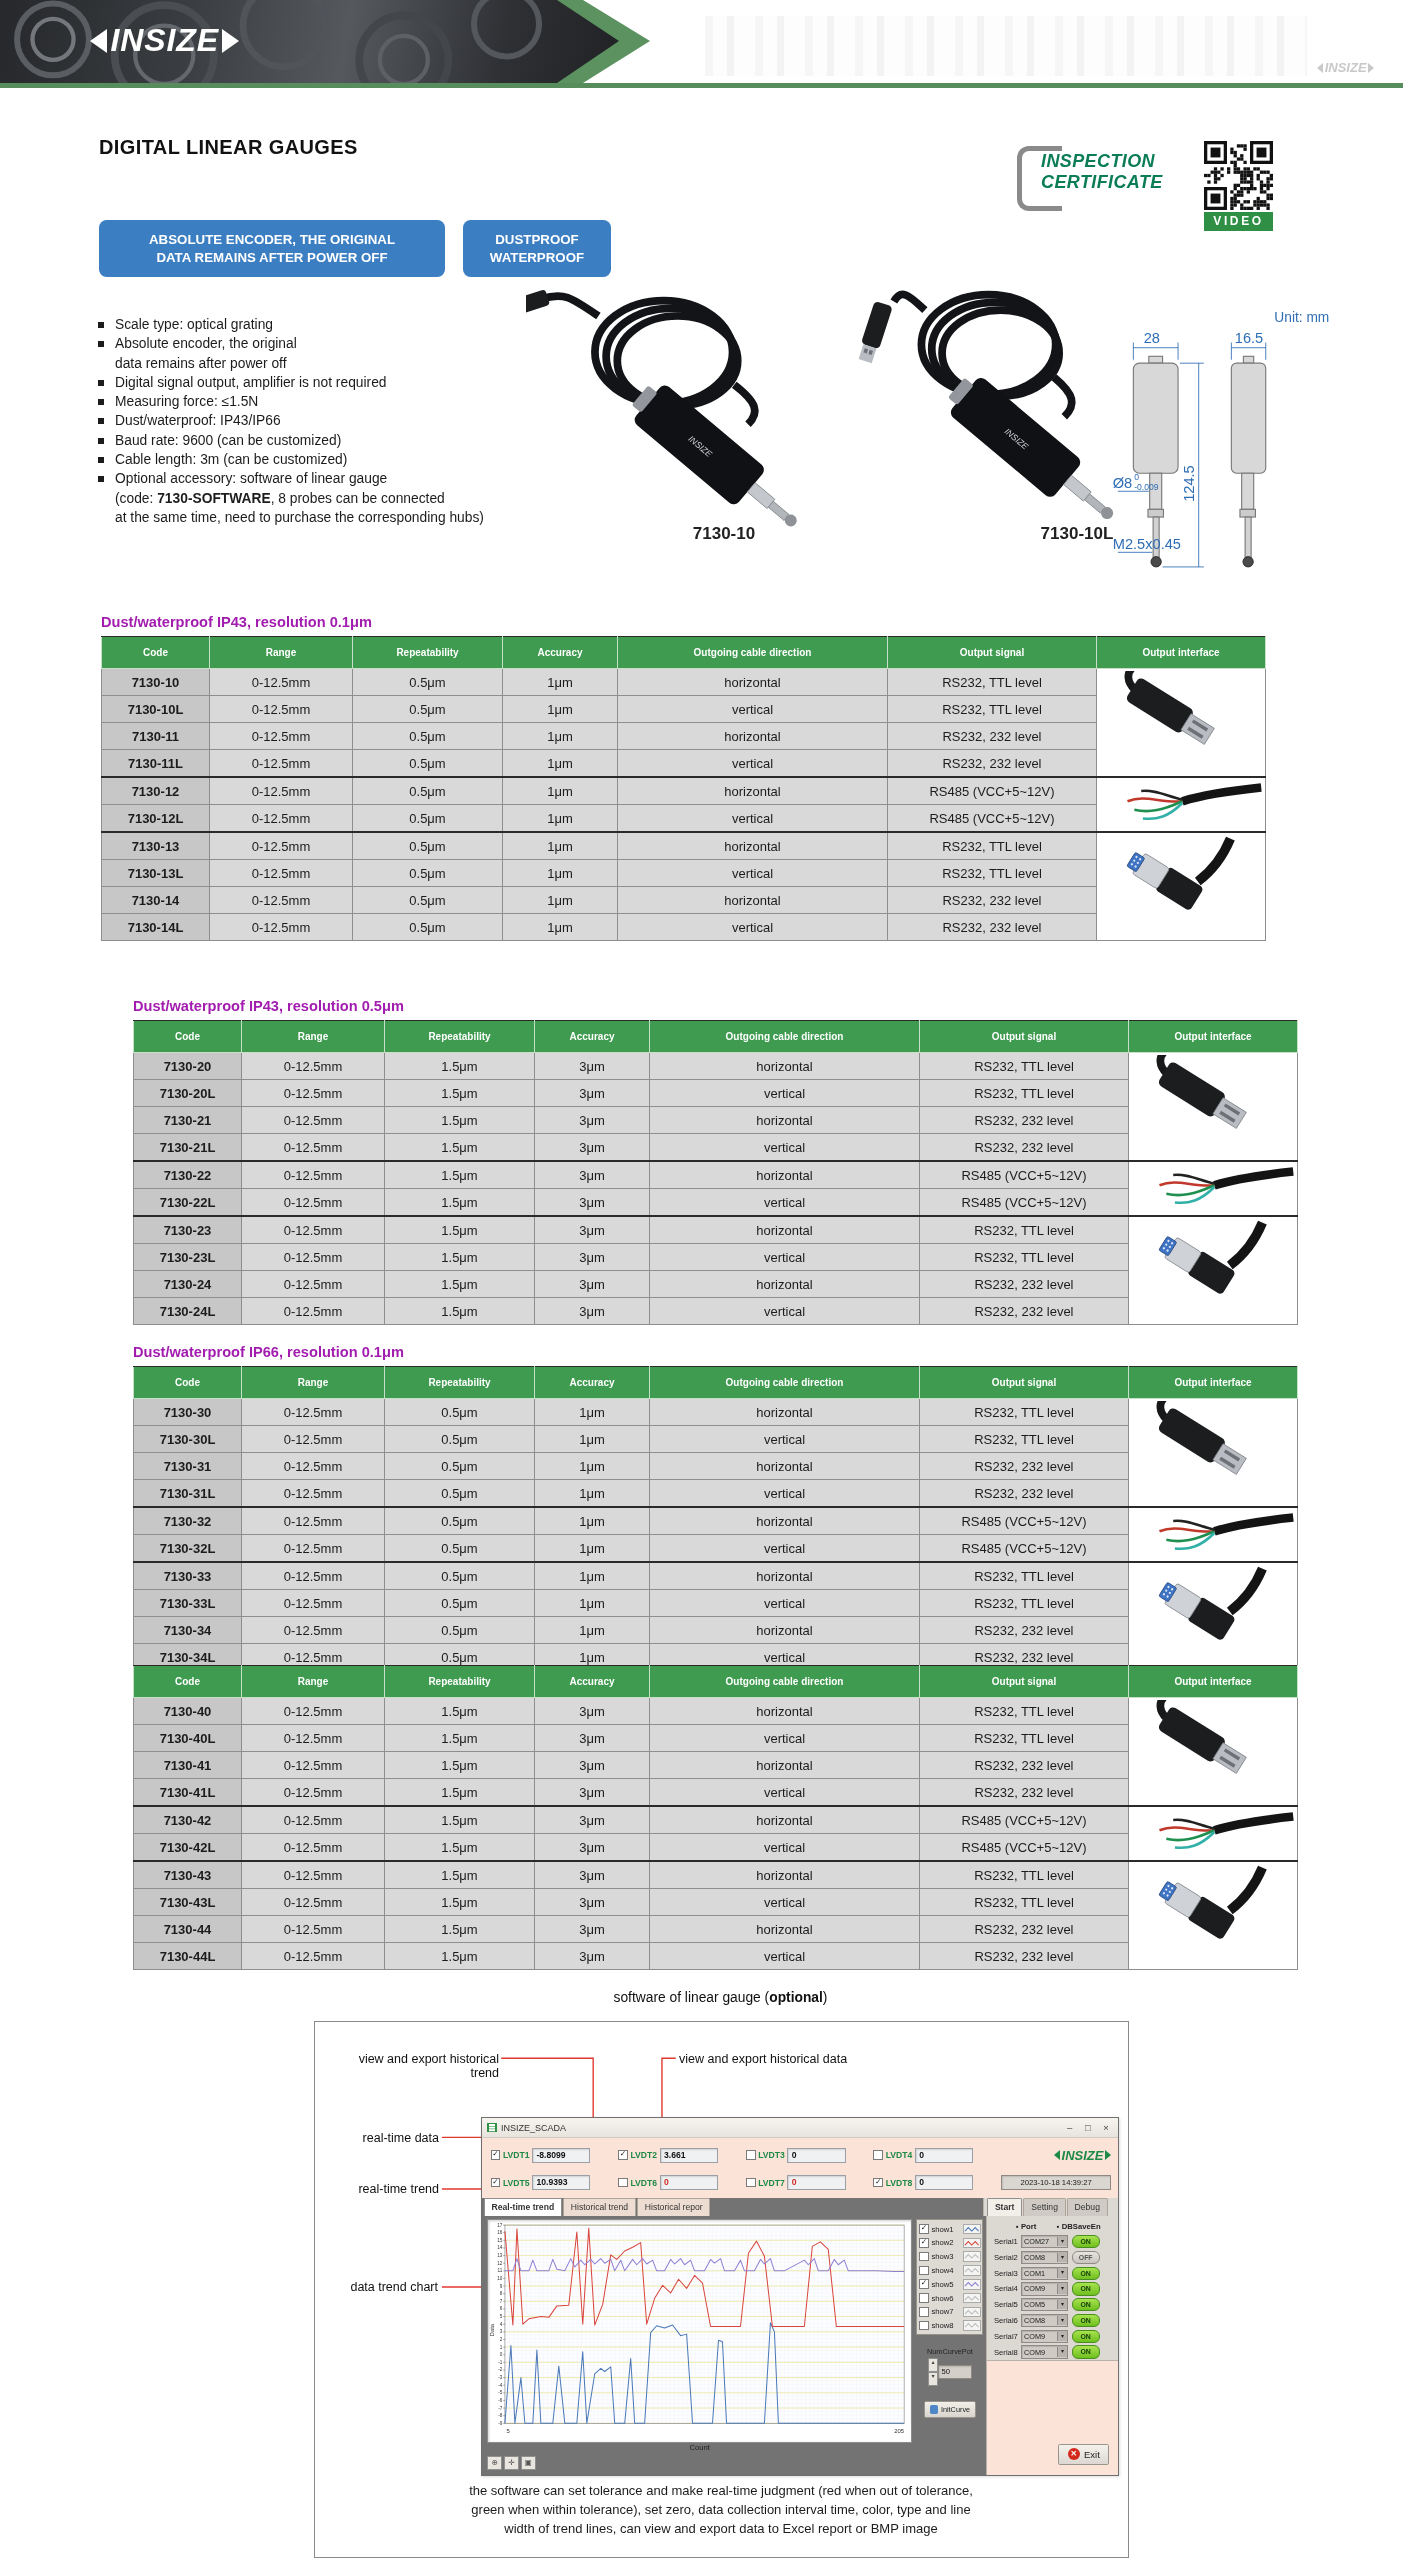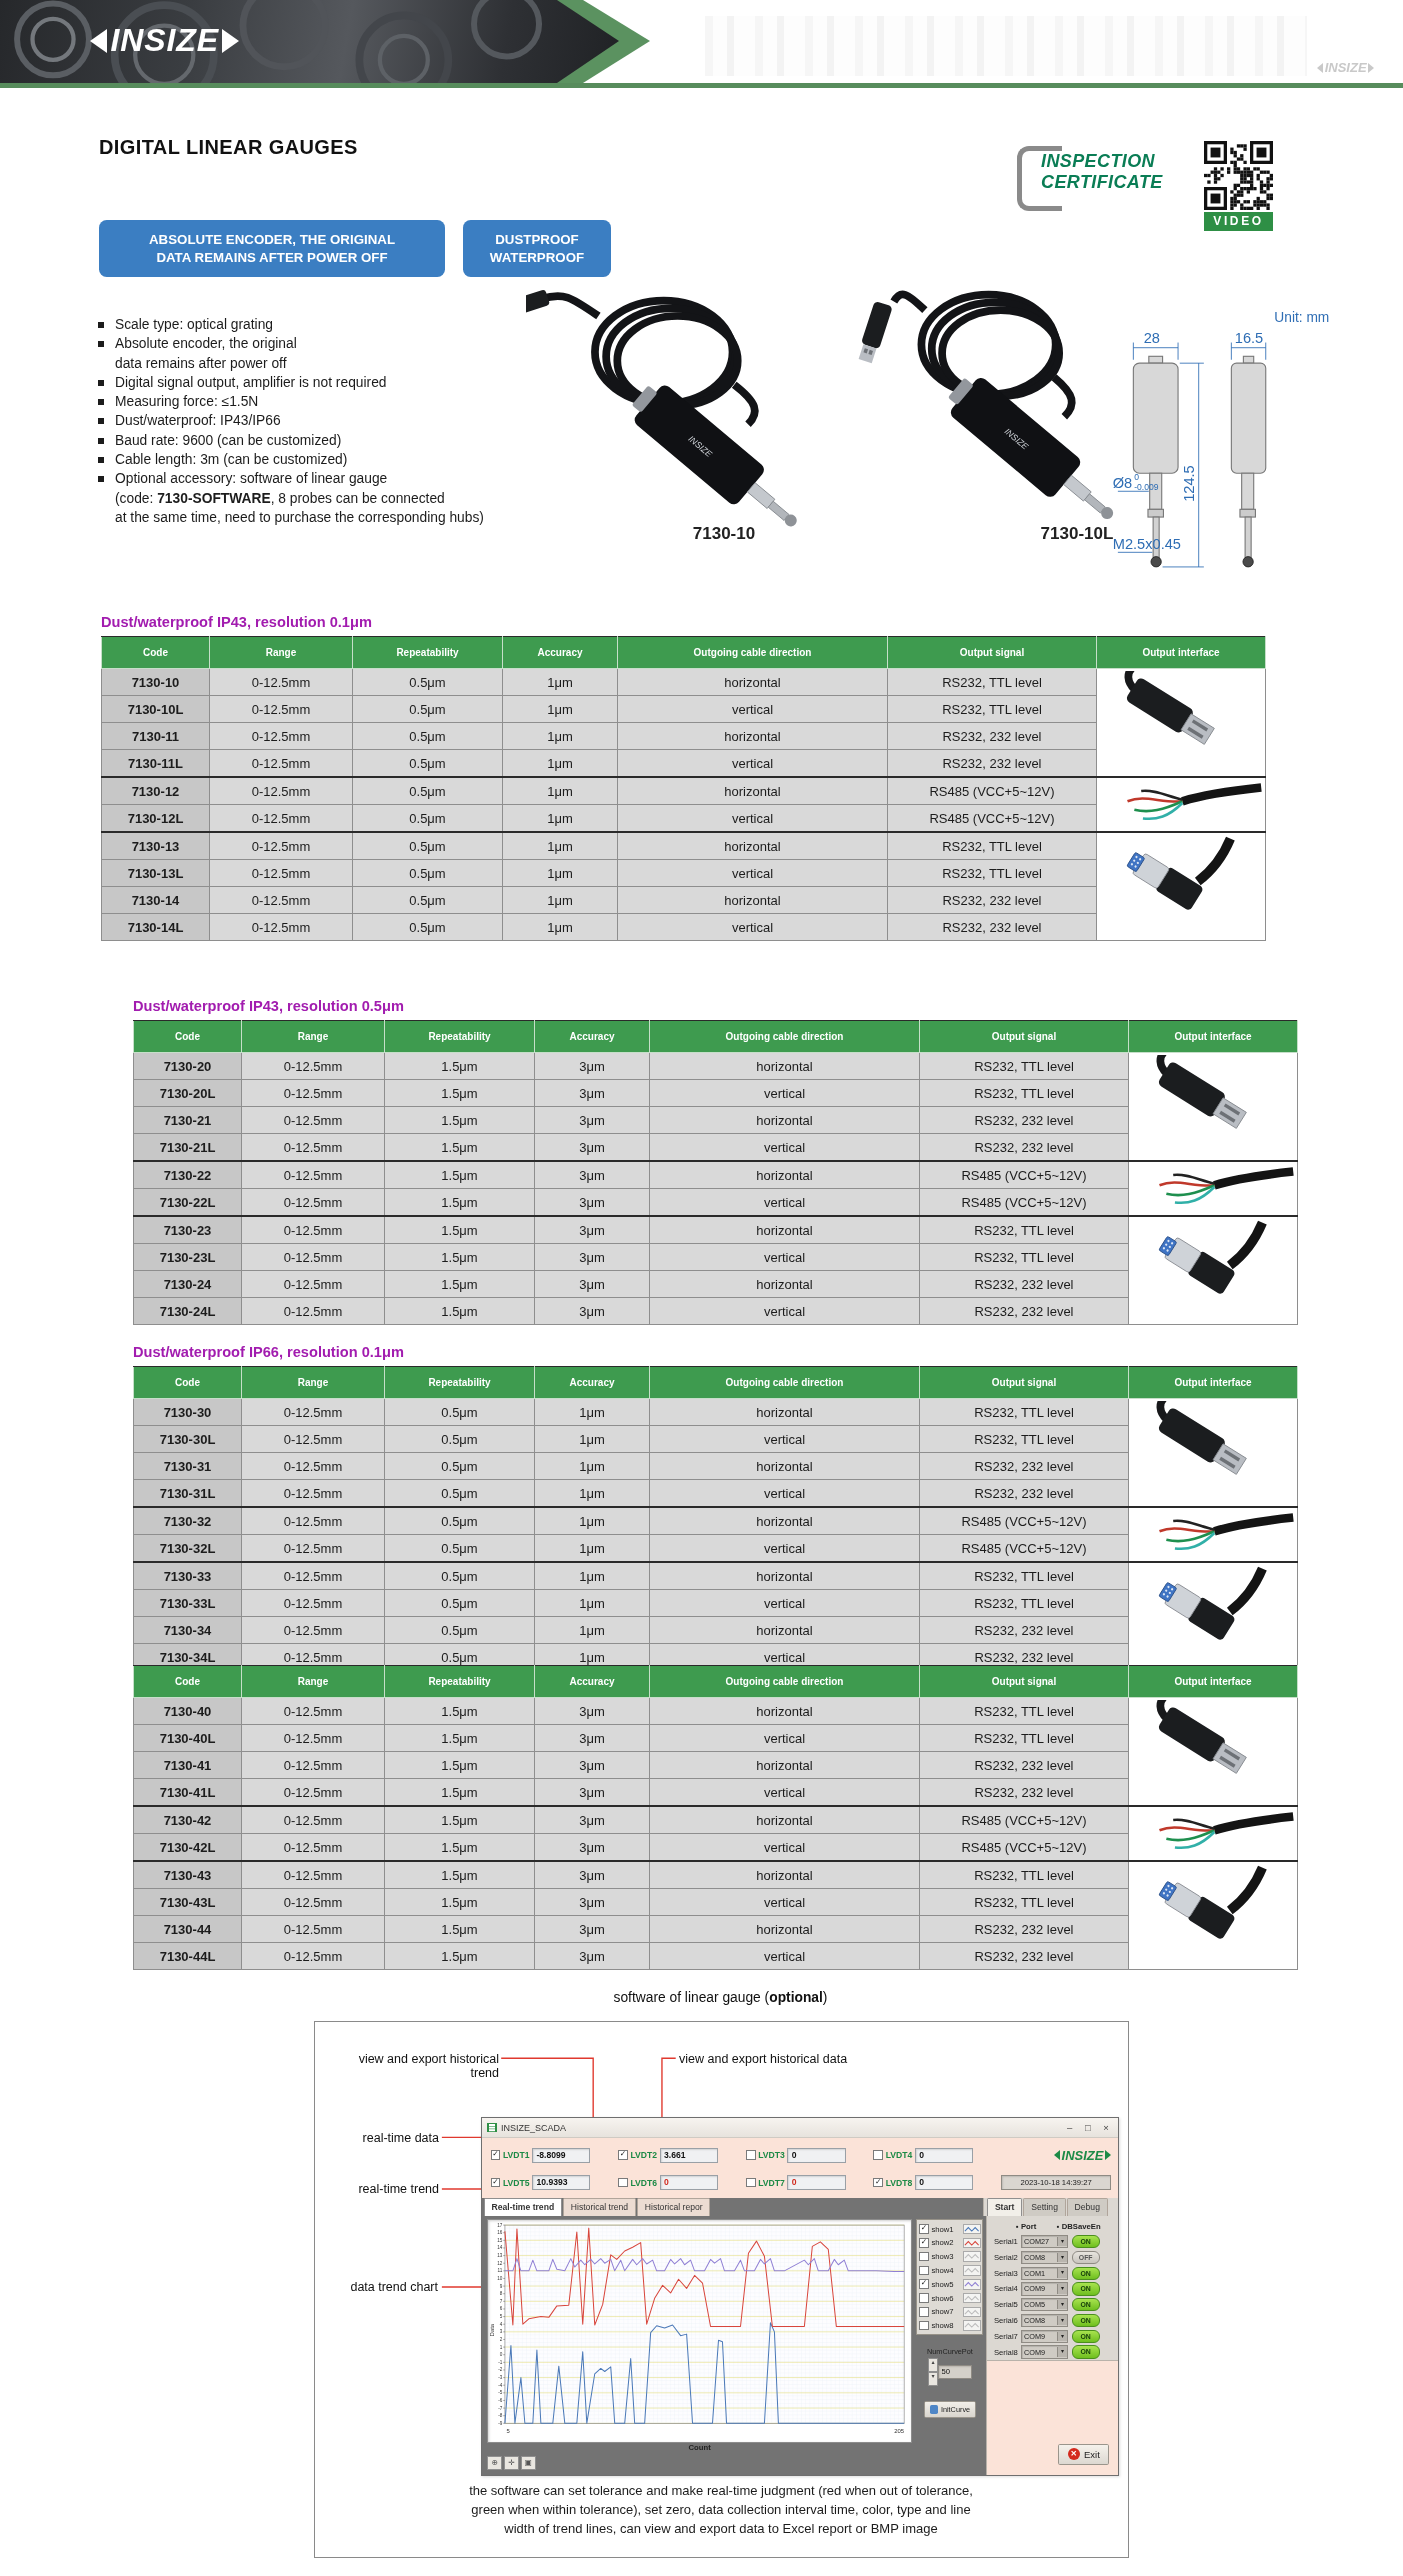--- a/index.html
+++ b/index.html
@@ -91,21 +91,21 @@
   .tabs-right{width:131px;display:flex;background:#dcd8d2;border-left:0.9px solid #b8b2aa;padding-left:3.4px;gap:0.9px;}
   .tab{font-size:8.6px;padding:2.6px 6.9px 0 6.9px;border:0.9px solid #b0a59b;border-bottom:none;background:#ecdcd2;color:#333;
     border-radius:1.7px 1.7px 0 0;white-space:nowrap;}
   .tab.active{background:#fff;border-color:#8f8f8f;font-weight:bold;}
   .tabs-right .tab{background:#cfcbc4;}
   .tabs-right .tab.active{background:#f2efe9;}
   .swin-body{flex:1;display:flex;min-height:0;}
   .chart-col{flex:1;display:flex;flex-direction:column;padding:3.4px 1.7px 0 5.2px;min-width:0;}
   .chart-frame{flex:1;background:#fff;border:0.9px solid #8c8c8c;box-shadow:inset 0.9px 0.9px 2.6px #00000033;position:relative;}
   .chart-frame svg{display:block;width:100%;height:100%;}
-  .count-label{height:11.2px;text-align:center;font-size:7.7px;color:#222;font-weight:bold;}
+  .count-label{height:11.2px;text-align:center;font-size:7.7px;color:#222;}
   .chart-toolbar{height:17px;display:flex;gap:1.7px;padding:1.7px 0 1.7px 0;}
   .mini-btn{width:13px;height:12px;border:0.9px solid #8f8f8f;background:#e9e6e0;font-size:7.7px;line-height:11.2px;text-align:center;color:#555;}
   .legend-col{width:67px;padding:3.4px 2.6px;display:flex;flex-direction:column;}
   .legend-box{border:0.9px solid #979288;background:#dedbd5;padding:1.7px 1.7px;}
   .legend-row{display:flex;align-items:center;gap:2.6px;height:13.8px;}
   .legend-label{font-size:7.7px;color:#222;flex:1;}
   .wave{width:15.5px;height:8.6px;background:#f4f4f2;border:0.9px solid #aaa;}
   .numcurve-lbl{margin-top:12px;font-size:7.3px;text-align:center;color:#222;}
   .numcurve-ctl{margin:1.7px auto 0;display:flex;align-items:center;}
   .spin{width:7.7px;height:12px;border:0.9px solid #8f8f8f;background:#e9e6e0;font-size:5.2px;line-height:6px;text-align:center;color:#444;}

